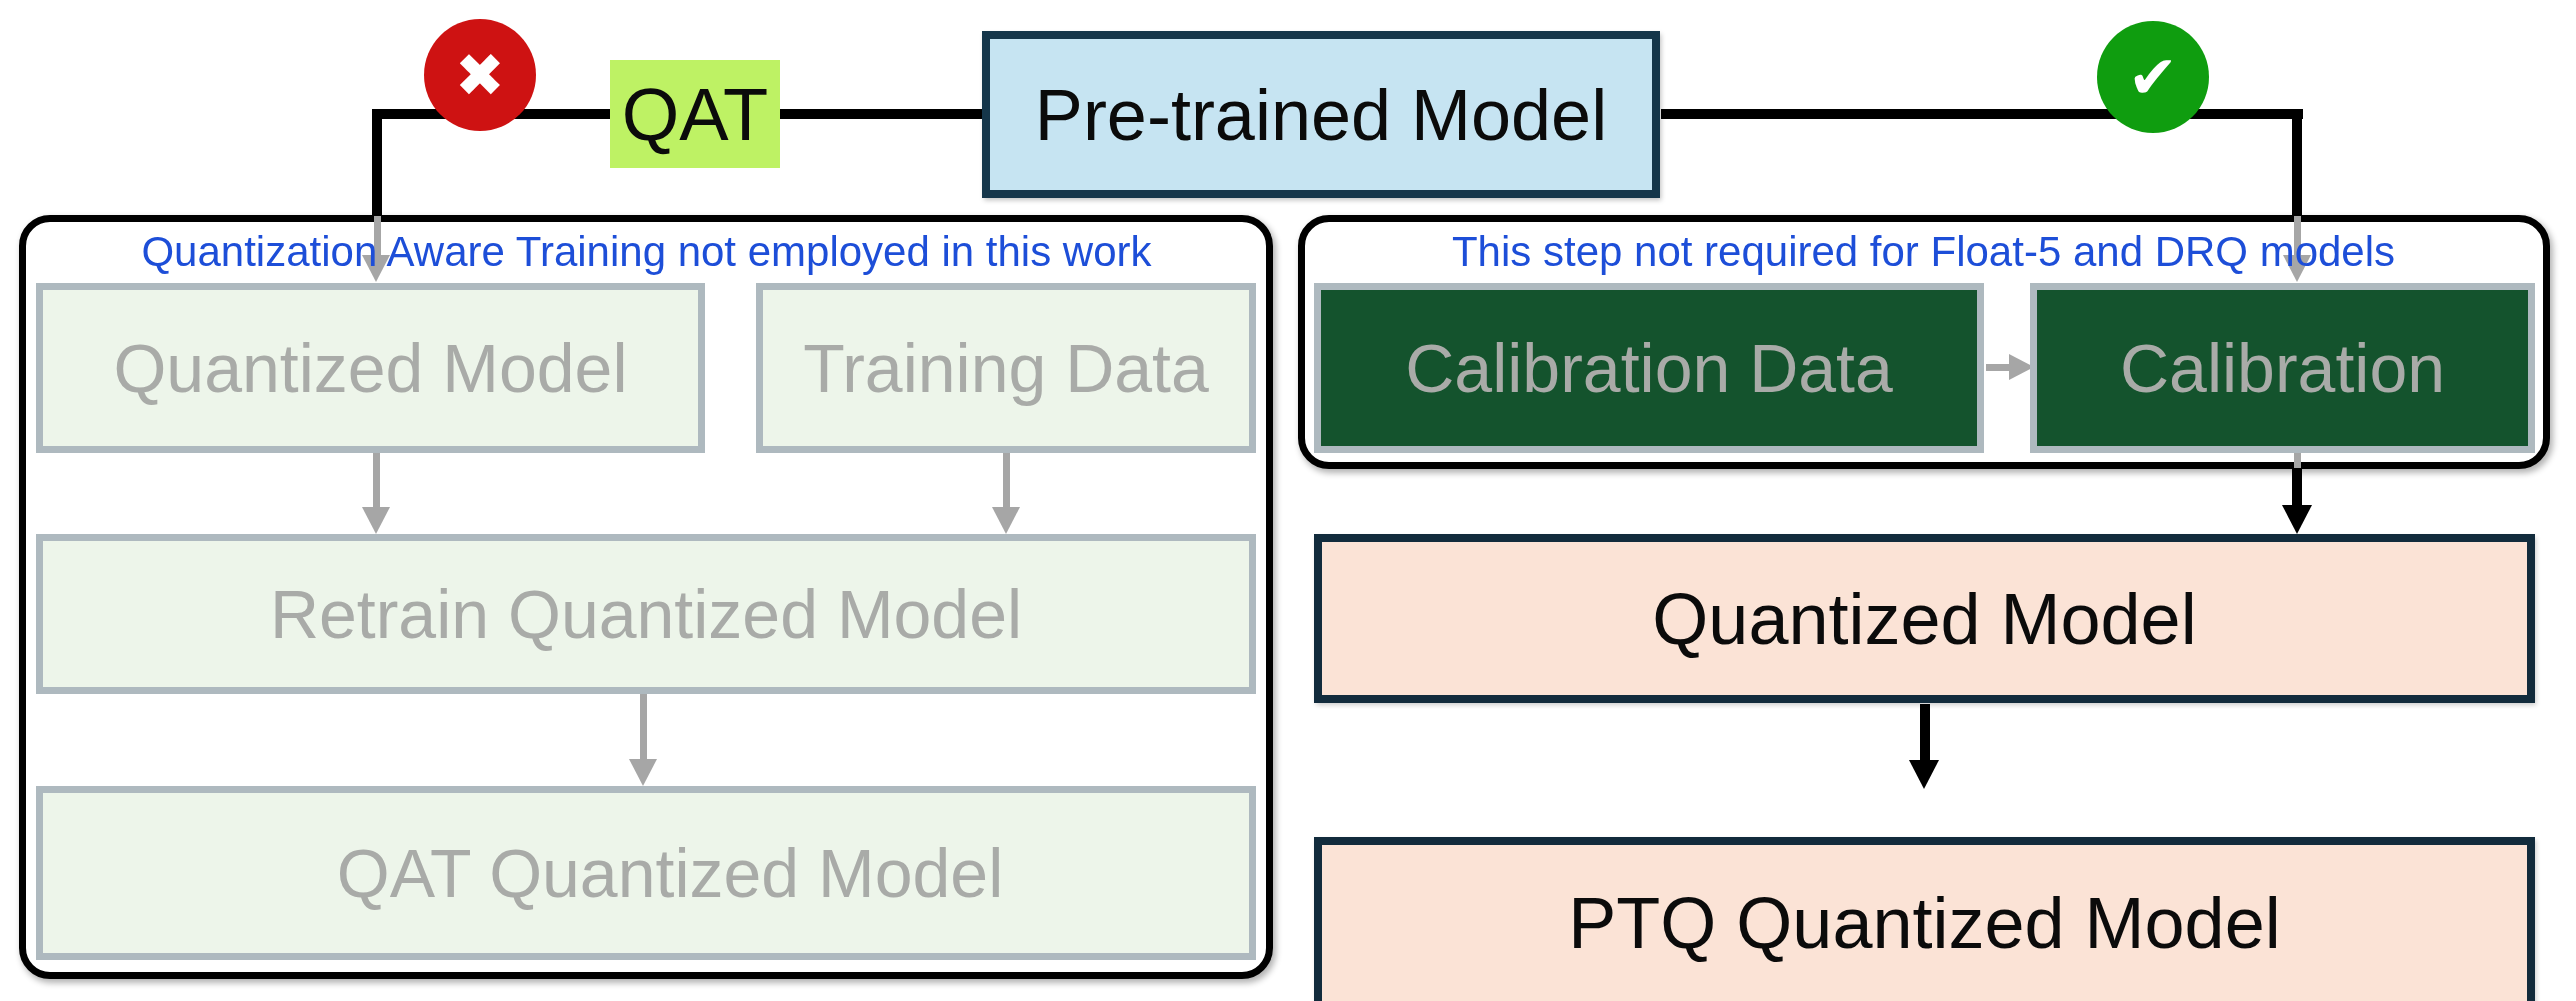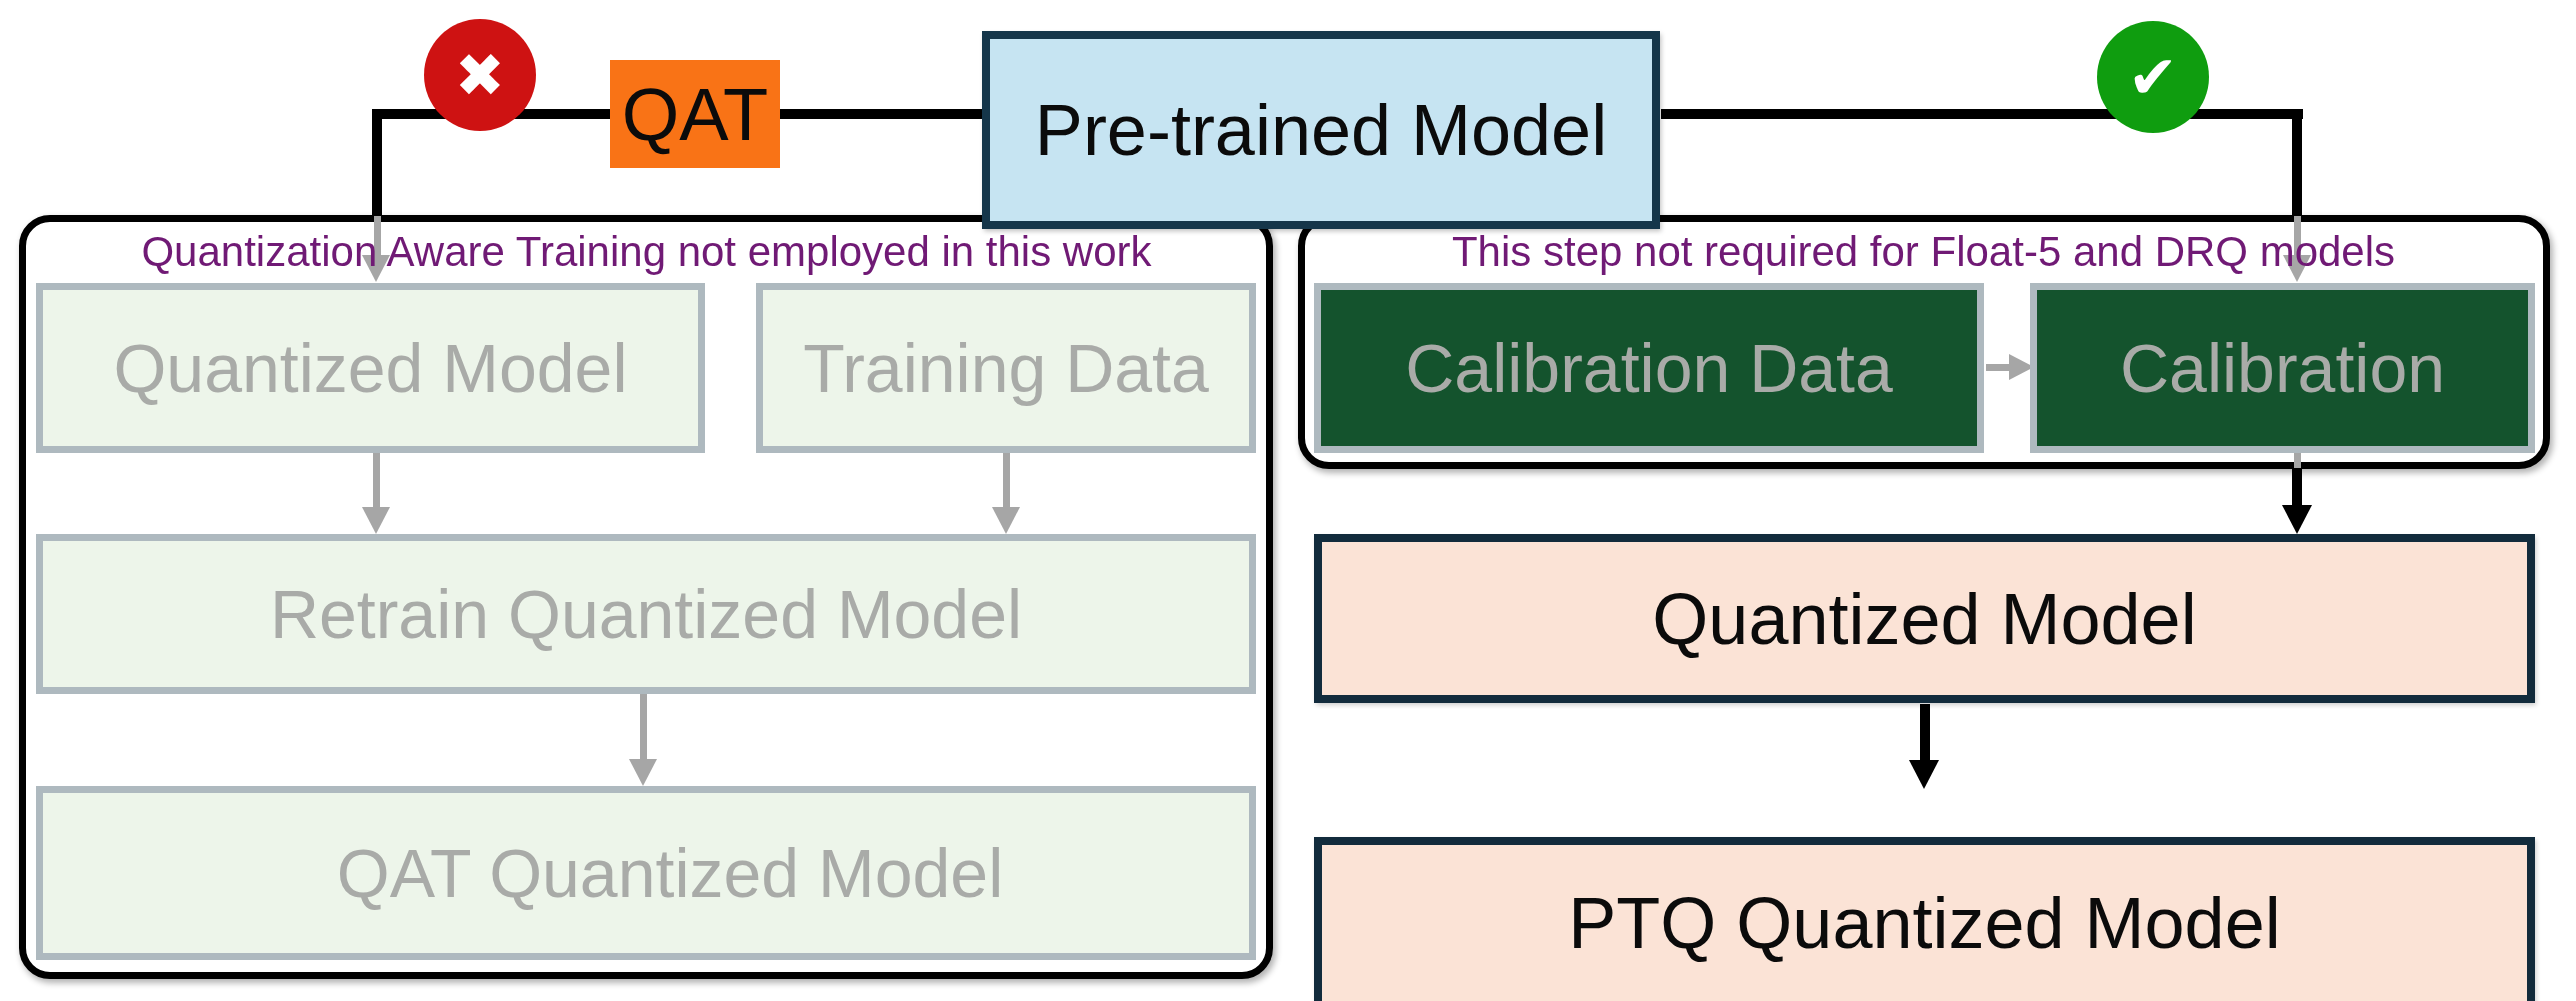--- a/index.html
+++ b/index.html
@@ -15,23 +15,23 @@
   .head-down-gray{width:0;height:0;border-left:14.5px solid transparent;border-right:14.5px solid transparent;border-top:27px solid #a6a6a6;}
   .head-right-gray{width:0;height:0;border-top:13.5px solid transparent;border-bottom:13.5px solid transparent;border-left:25px solid #a6a6a6;}
   
   .box{position:absolute;display:flex;align-items:center;justify-content:center;box-sizing:border-box;z-index:3;text-align:center;}
   .blue-box{background:#c6e4f2;border:8.7px solid #15364a;color:#0b0b0b;font-size:72px;box-shadow:1.9px 2.9px 4.8px rgba(0,0,0,0.25);}
   .salmon-box{background:#fbe3d6;border:8.7px solid #122b3c;color:#0b0b0b;font-size:72px;box-shadow:1.9px 2.9px 4.8px rgba(0,0,0,0.2);}
   .green-box{background:#edf5ea;border:7.7px solid #aeb9bf;color:#a9aba8;font-size:68px;}
   .pink-box{background:#14532d;border:7.7px solid #aeb9bf;color:#a9aba8;font-size:68px;}
   
   .panel{position:absolute;box-sizing:border-box;background:#ffffff;border:7.7px solid #000000;border-radius:31px;z-index:1;box-shadow:2.9px 3.9px 6.8px rgba(0,0,0,0.3);}
-  .note{position:absolute;z-index:4;text-align:center;font-size:42px;color:#701a75;white-space:nowrap;}
+  .note{position:absolute;z-index:4;text-align:center;font-size:42px;color:#1d4ed8;white-space:nowrap;}
   
-  .branch-label{position:absolute;z-index:4;display:flex;align-items:center;justify-content:center;background:#f97316;font-size:74px;color:#0b0b0b;}
+  .branch-label{position:absolute;z-index:4;display:flex;align-items:center;justify-content:center;background:#bef264;font-size:74px;color:#0b0b0b;}
   .circle-icon{position:absolute;z-index:5;width:112px;height:112px;border-radius:50%;display:flex;align-items:center;justify-content:center;}
   .reject{background:#ce1212;}
   .accept{background:#0f9d0f;}
   .icon-glyph{color:#ffffff;font-size:60px;font-weight:bold;font-family:"DejaVu Sans", sans-serif;line-height:1;}
 </style>
 </head>
 <body>
 
 <div class="canvas">
 
@@ -39,21 +39,21 @@
   <div class="cl black-line" style="left:1661px;top:109px;width:642px;height:9.7px;"></div>
 
   <div class="cl black-line" style="left:372px;top:109px;width:9.7px;height:106px;"></div>
   <div class="cl gray-line" style="left:374px;top:216px;width:6.8px;height:40px;"></div>
   <div class="cl head-down-gray" style="left:362px;top:255px;"></div>
 
   <div class="cl black-line" style="left:2292px;top:109px;width:9.7px;height:106px;"></div>
   <div class="cl gray-line" style="left:2294px;top:216px;width:6.8px;height:40px;"></div>
   <div class="cl head-down-gray" style="left:2283px;top:255px;"></div>
 
-  <div class="box blue-box" style="left:982px;top:31px;width:678px;height:198px;">
+  <div class="box blue-box" style="left:982px;top:31px;width:678px;height:167px;">
     <span>Pre-trained Model</span>
   </div>
 
   <div class="branch-label" style="left:610px;top:60px;width:170px;height:108px;">QAT</div>
 
   <div class="circle-icon reject" style="left:424px;top:19.4px;">
     <span class="icon-glyph">✖</span>
   </div>
   <div class="circle-icon accept" style="left:2097px;top:21px;">
     <span class="icon-glyph">✔</span>

